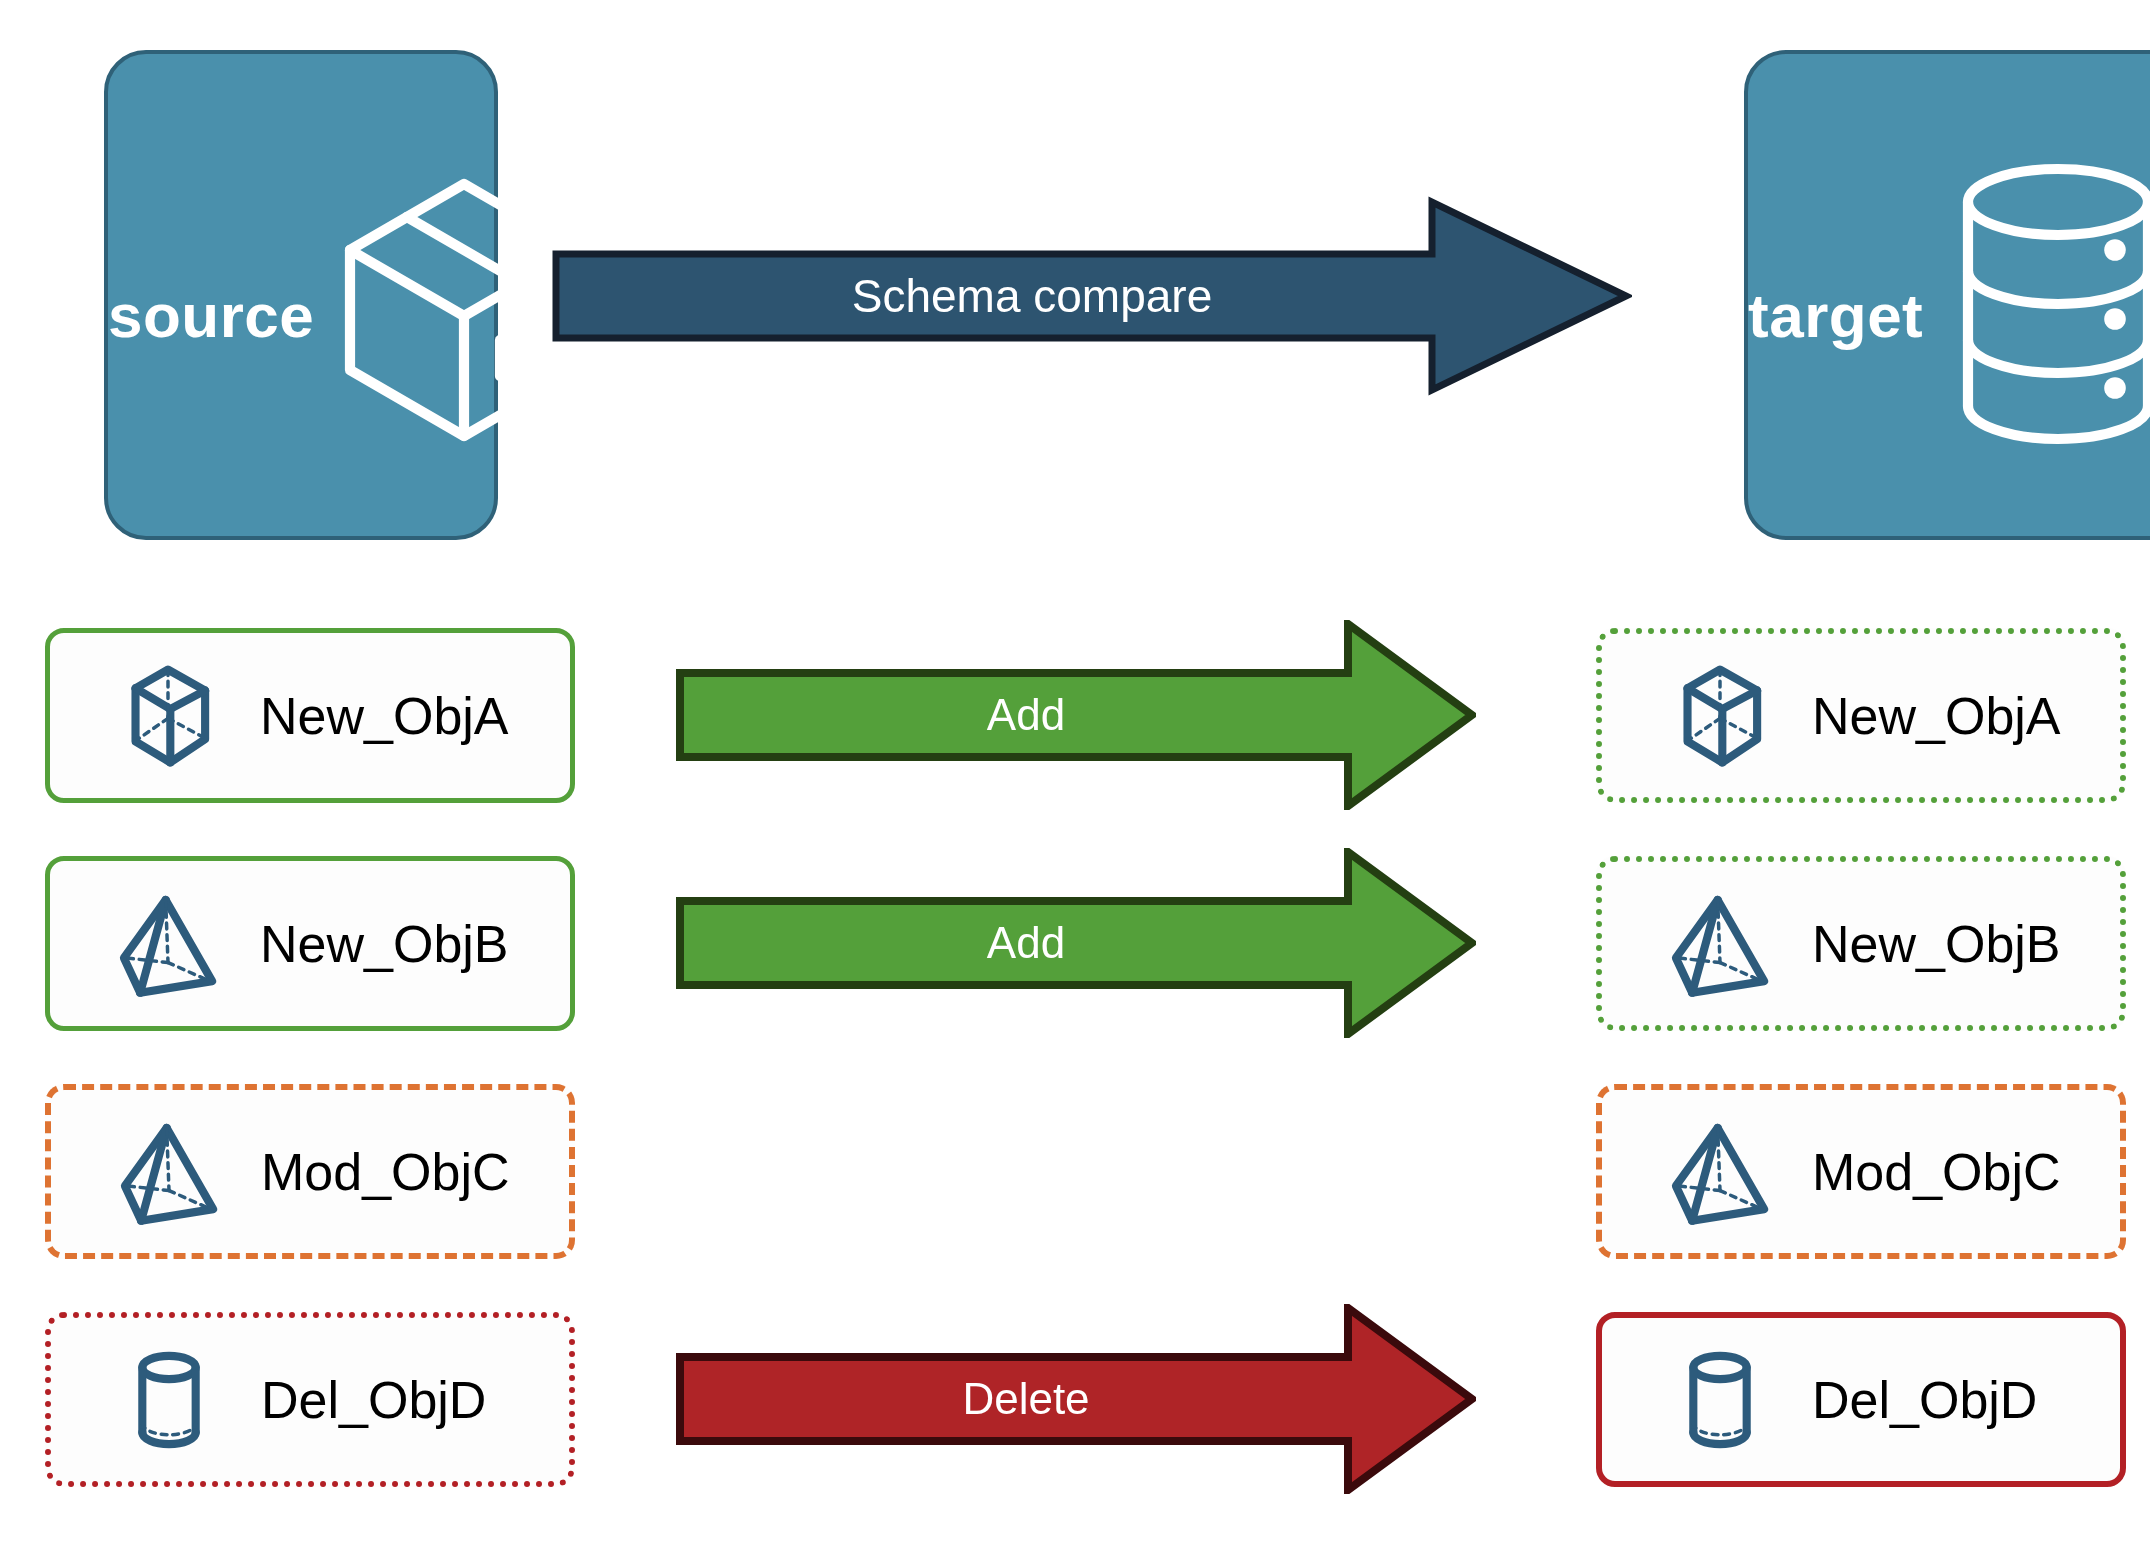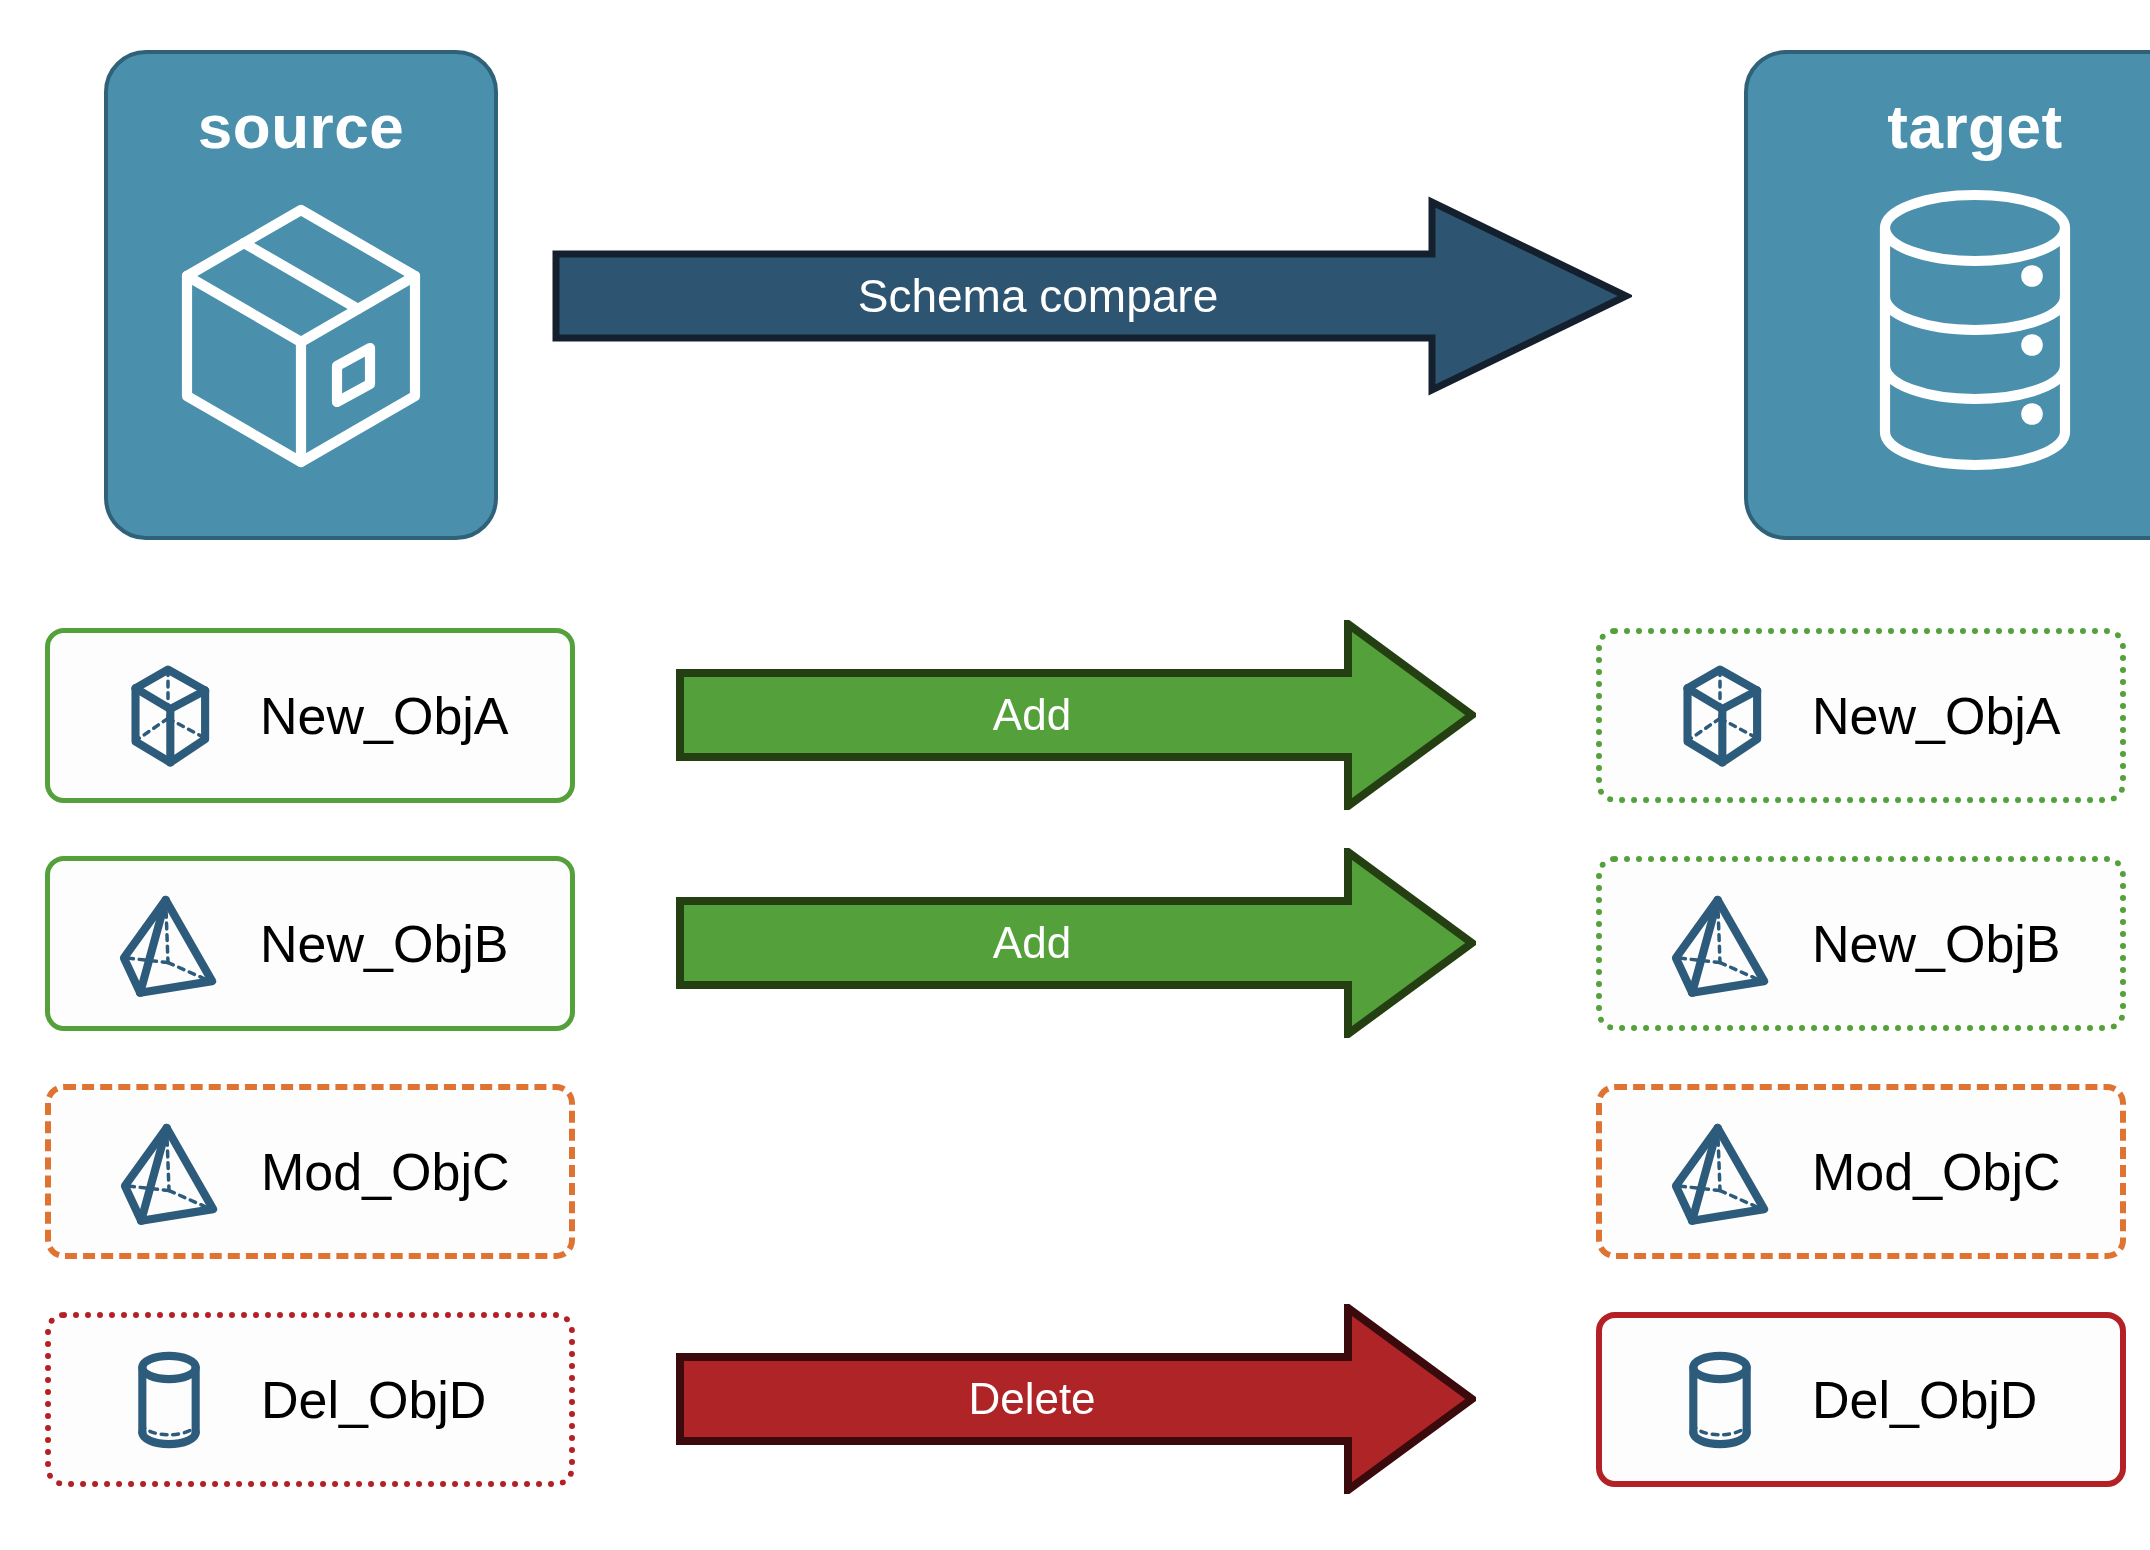--- a/index.html
+++ b/index.html
@@ -21,21 +21,21 @@
   }
 
   
   .endpoint-card {
     position: absolute;
     background: #4A90AC;
     border: 4px solid #2F6178;
     border-radius: 42px;
     box-sizing: border-box;
     display: flex;
-    flex-direction: column;
+    flex-direction: row;
     align-items: center;
   }
   .endpoint-title {
     color: #ffffff;
     font-weight: bold;
     font-size: 62px;
     letter-spacing: 0.5px;
     margin-top: 42px;
     line-height: 1;
   }
@@ -51,21 +51,20 @@
     position: absolute;
     left: 0;
     top: 0;
     width: 100%;
     height: 100%;
     display: flex;
     align-items: center;
     justify-content: center;
     color: #ffffff;
     pointer-events: none;
-    margin-left: 6px;
   }
   .arrow-label.big  { font-size: 46px; }
   .arrow-label.row  { font-size: 44px; }
   
   .arrow-label.row span { transform: translateX(-50px); display:block; }
   .arrow-label.big span { transform: translateX(-60px); display:block; }
 
   
   .obj-box {
     position: absolute;

